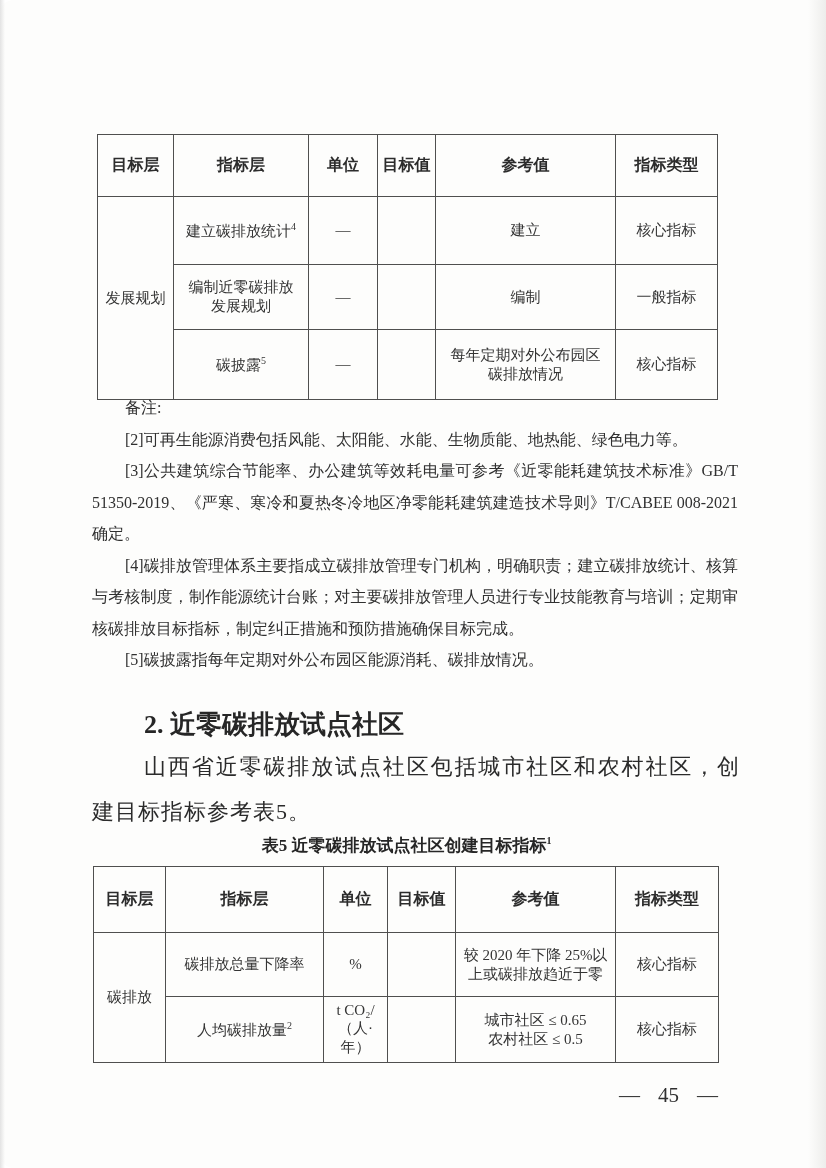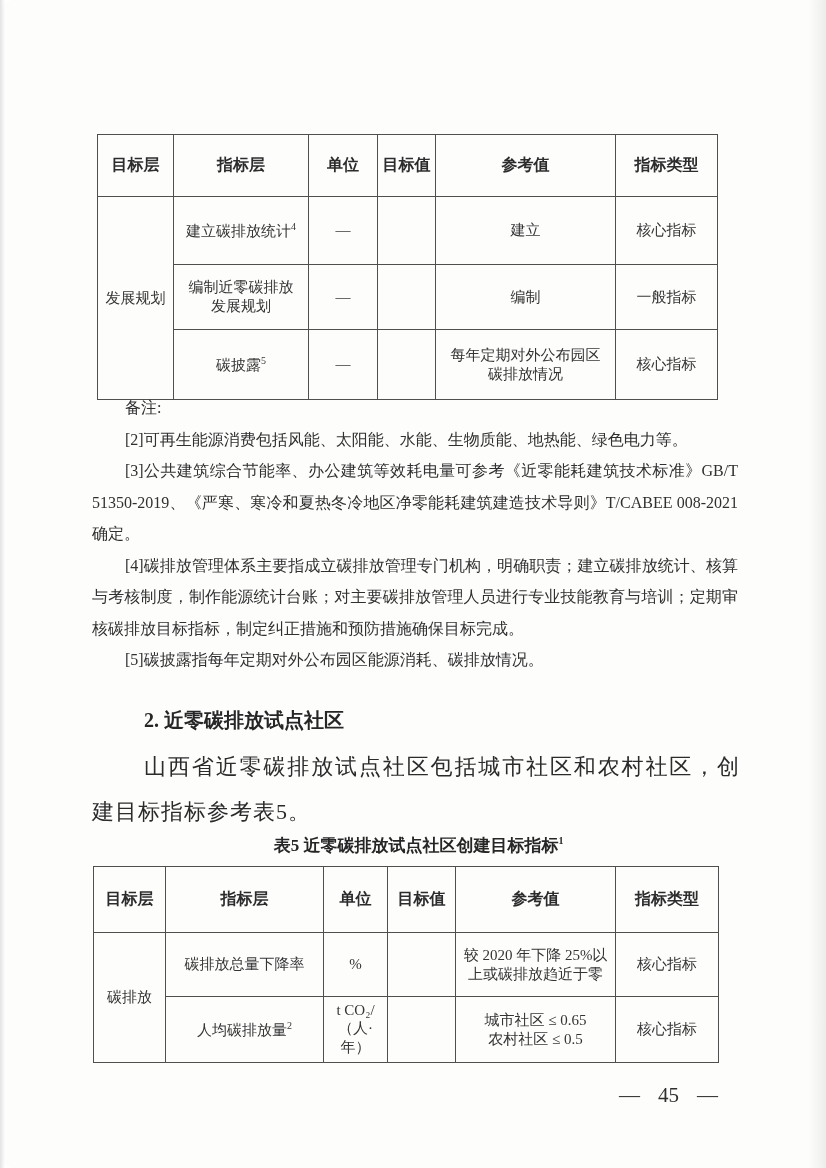--- a/index.html
+++ b/index.html
@@ -61,34 +61,34 @@
     font-size: 16px; line-height: 31.5px;
     color: #303030;
     text-align: justify;
   }
   .notes p { text-indent: 33px; }
 
   .section-heading {
     position: absolute;
     left: 92px; top: 707px; width: 646px;
     text-indent: 52px;
-    font-size: 20px; font-weight: bold; color: #262626;
+    font-size: 26px; font-weight: bold; color: #262626;
   }
   .section-paragraph {
     position: absolute;
     left: 92px; top: 744px; width: 648px;
     font-size: 22px; line-height: 45px;
     text-indent: 52px;
     color: #2b2b2b;
     text-align: justify;
     letter-spacing: 1px;
   }
   .table5-caption {
     position: absolute;
-    left: 106px; top: 834px; width: 625px;
+    left: 94px; top: 834px; width: 625px;
     text-align: center;
     font-size: 17px; font-weight: bold; color: #262626;
   }
   .table5-caption sup { font-size: 10px; }
 
   .page-number {
     position: absolute;
     right: 108px; top: 1083px;
     display: flex; align-items: center; gap: 18px;
     font-size: 21px; color: #2f2f2f;

